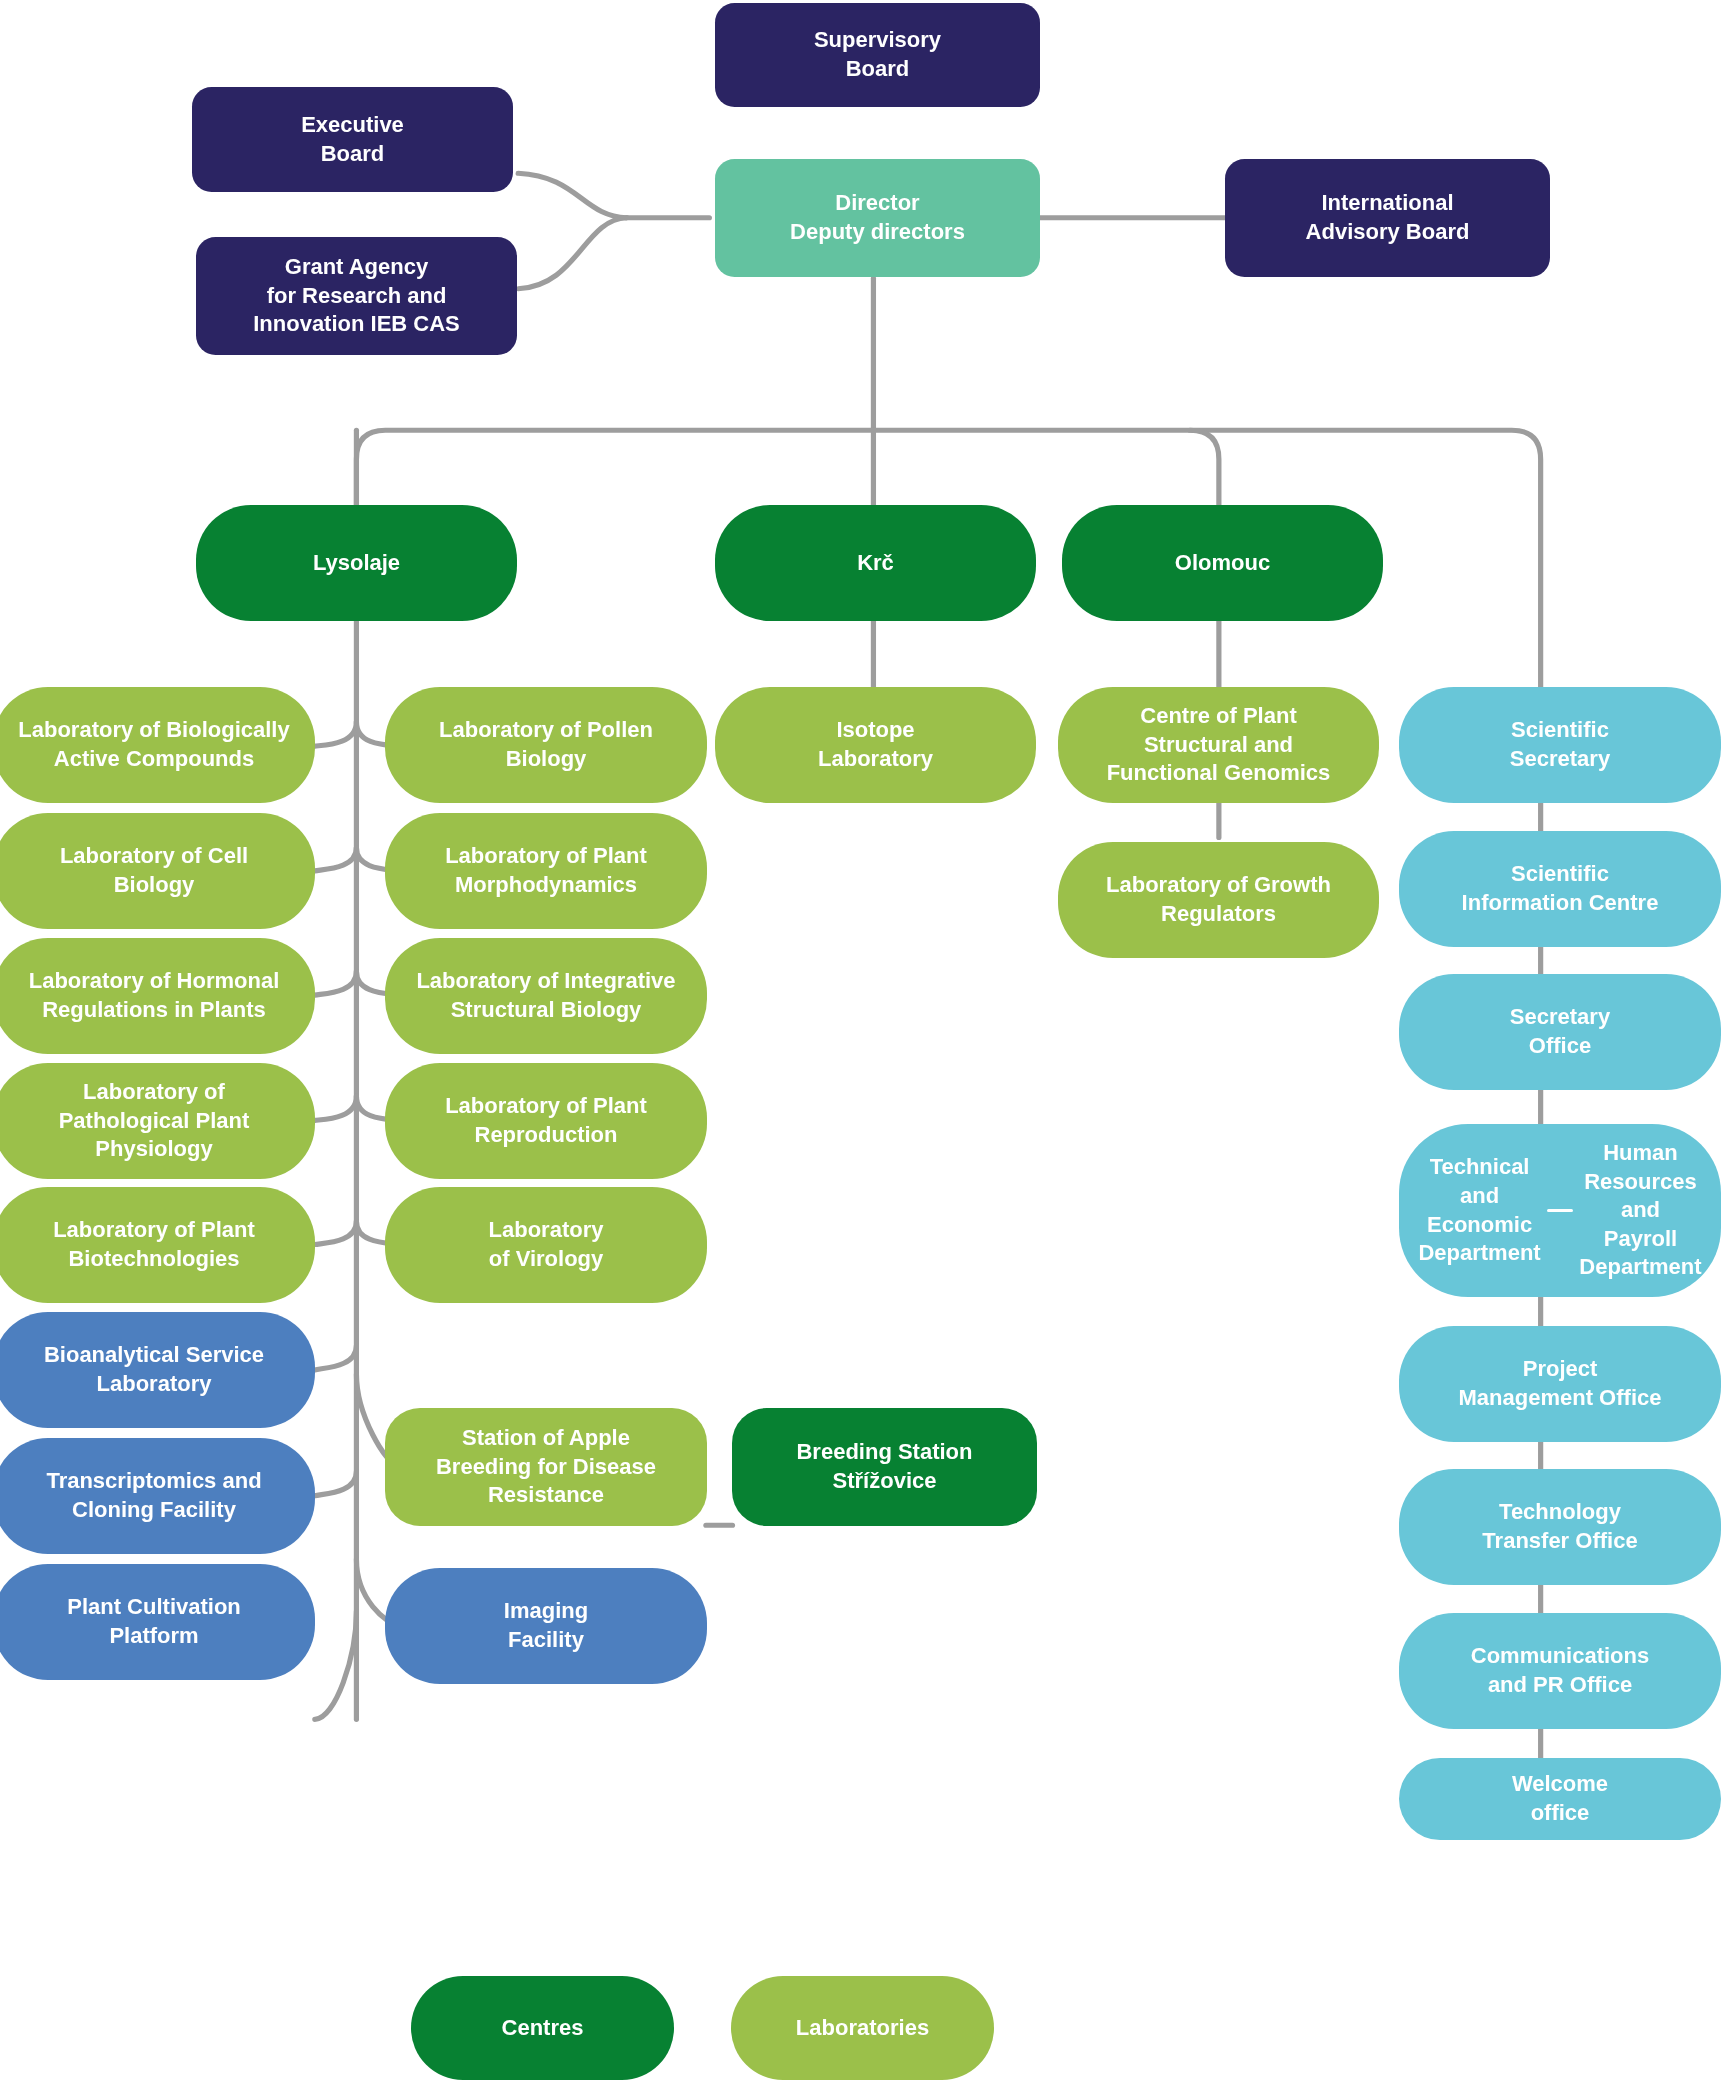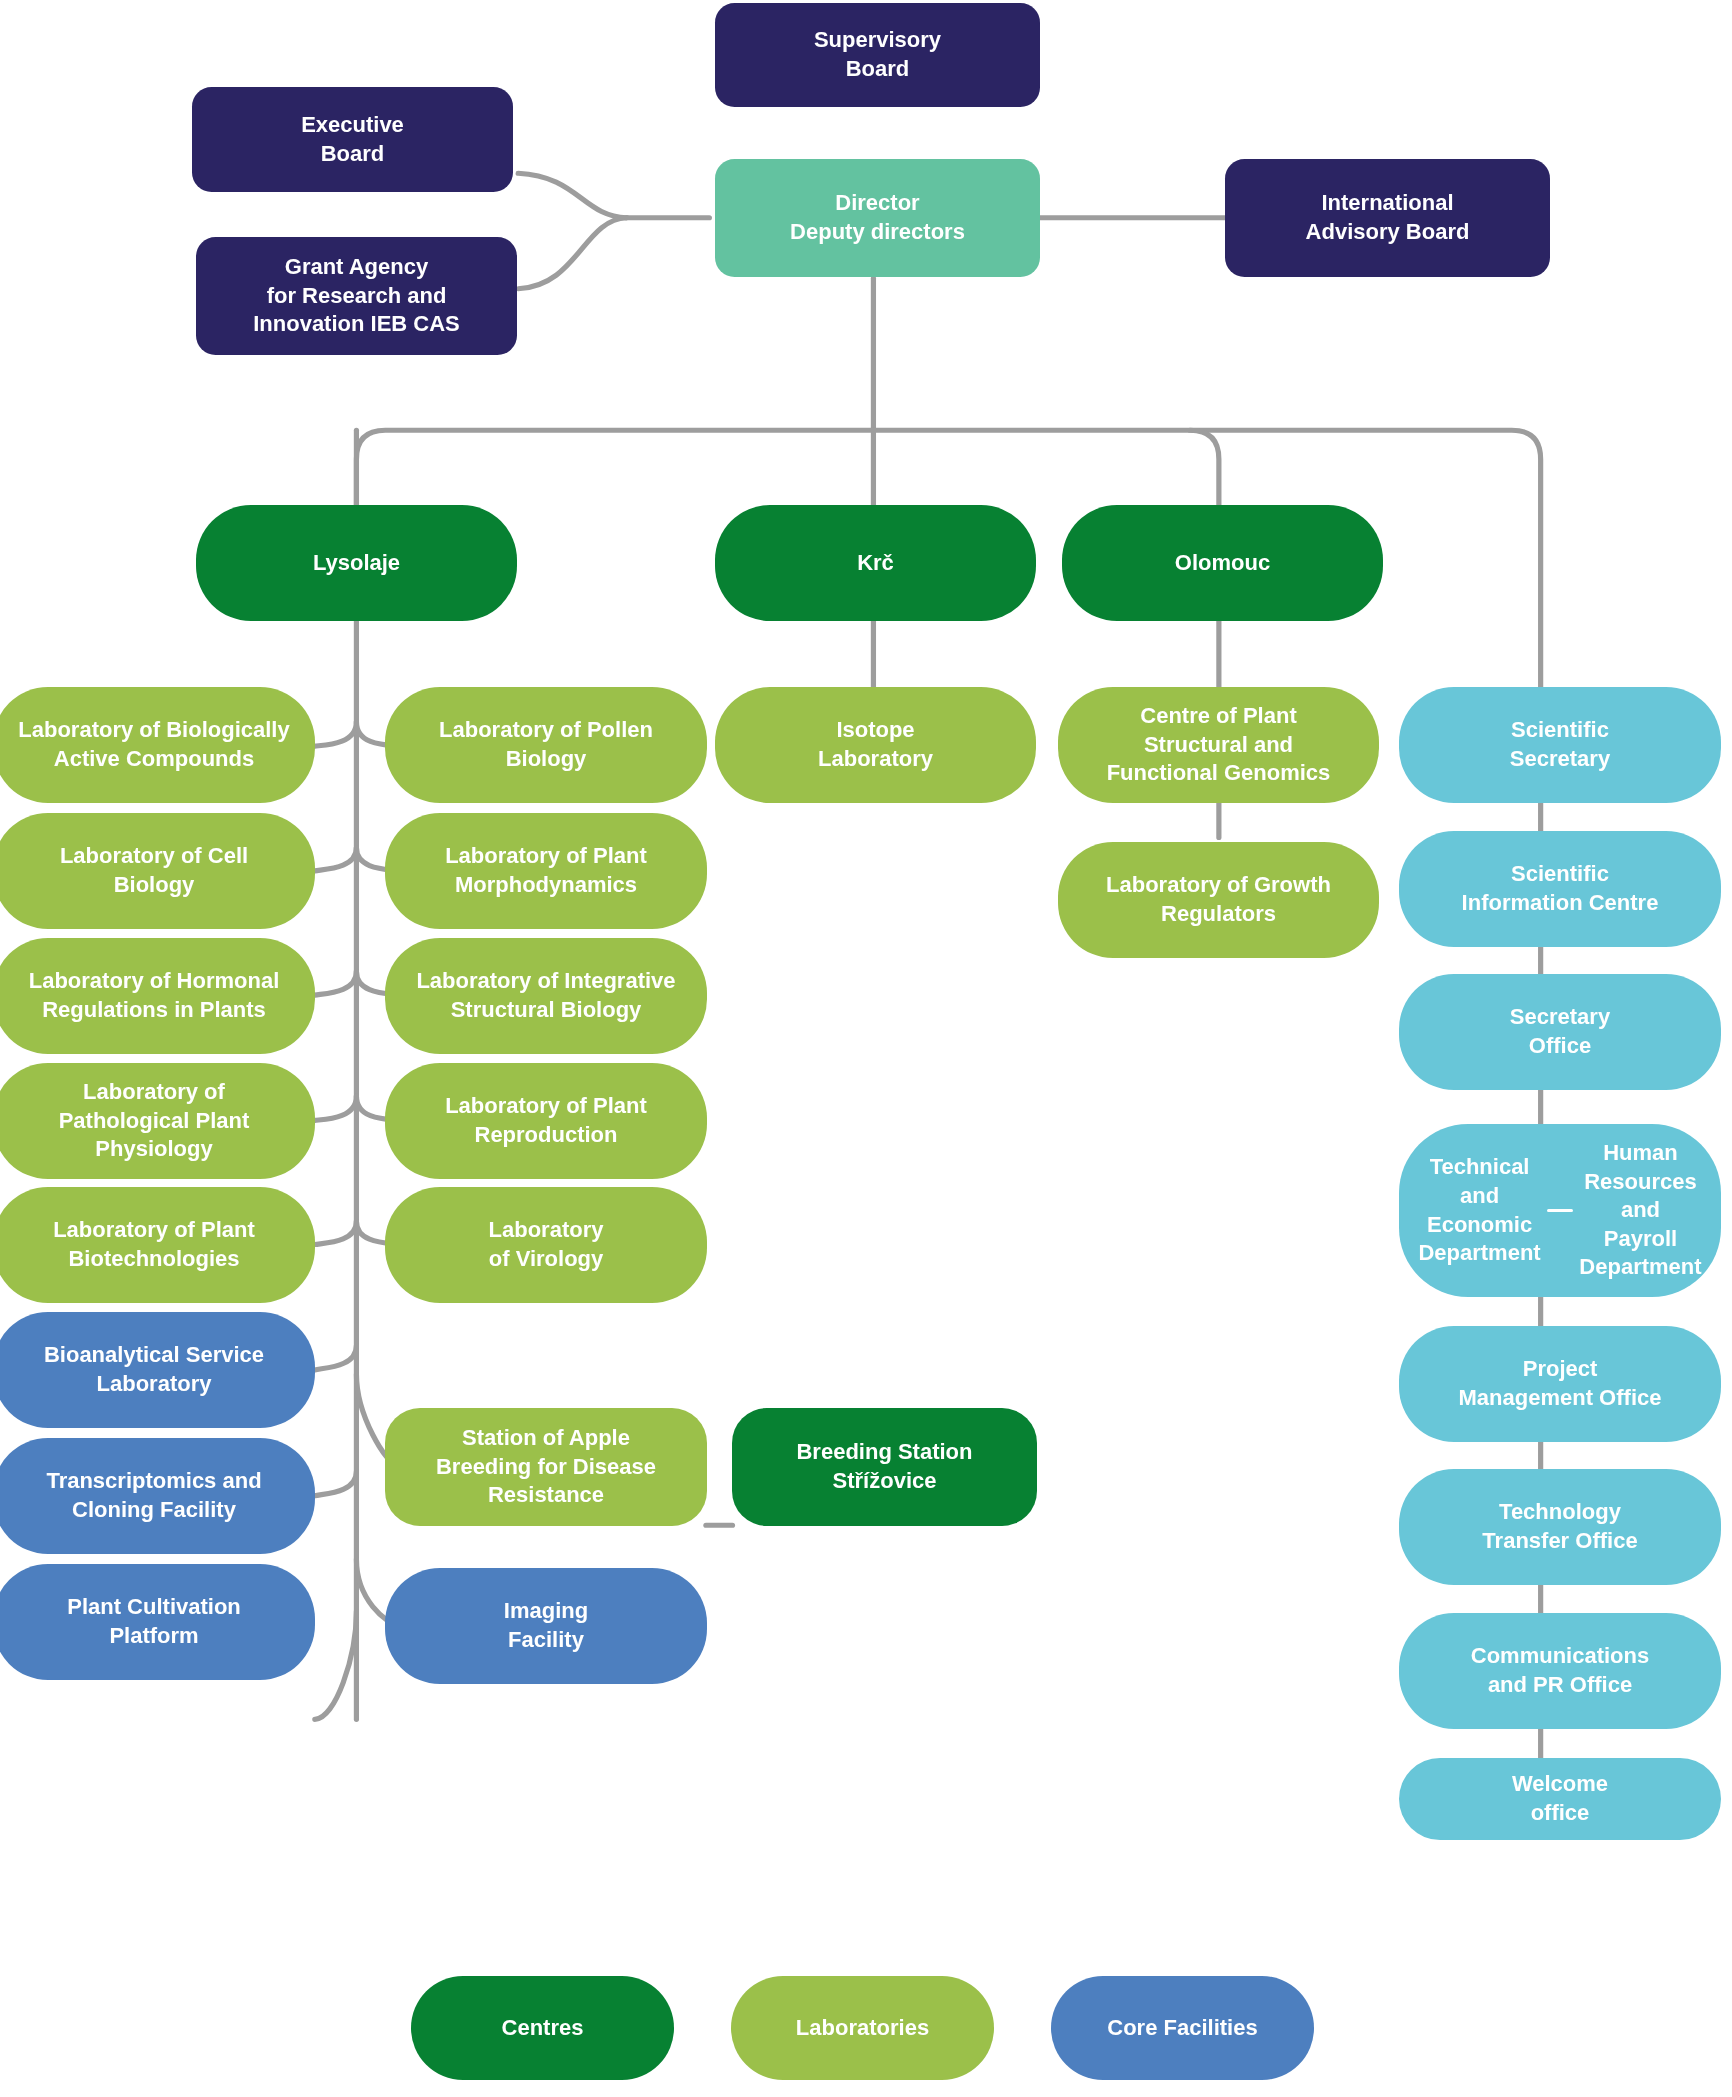--- a/index.html
+++ b/index.html
@@ -213,18 +213,15 @@
   <div class="node cyan" style="left:1399px;top:1758px;width:322px;height:82px;">
     <span>Welcome<br>office</span>
   </div>
 
   <div class="node legend-item lg-dgreen" style="left:411px;top:1976px;width:263px;height:104px;">
     <span>Centres</span>
   </div>
   <div class="node legend-item lg-lgreen" style="left:731px;top:1976px;width:263px;height:104px;">
     <span>Laboratories</span>
   </div>
-  <div class="node legend-item lg-blue" style="left:1051px;top:1976px;width:263px;height:104px;">
-    <span>Core Facilities</span>
-  </div>
 
 </div>
 
 
 </body></html>

